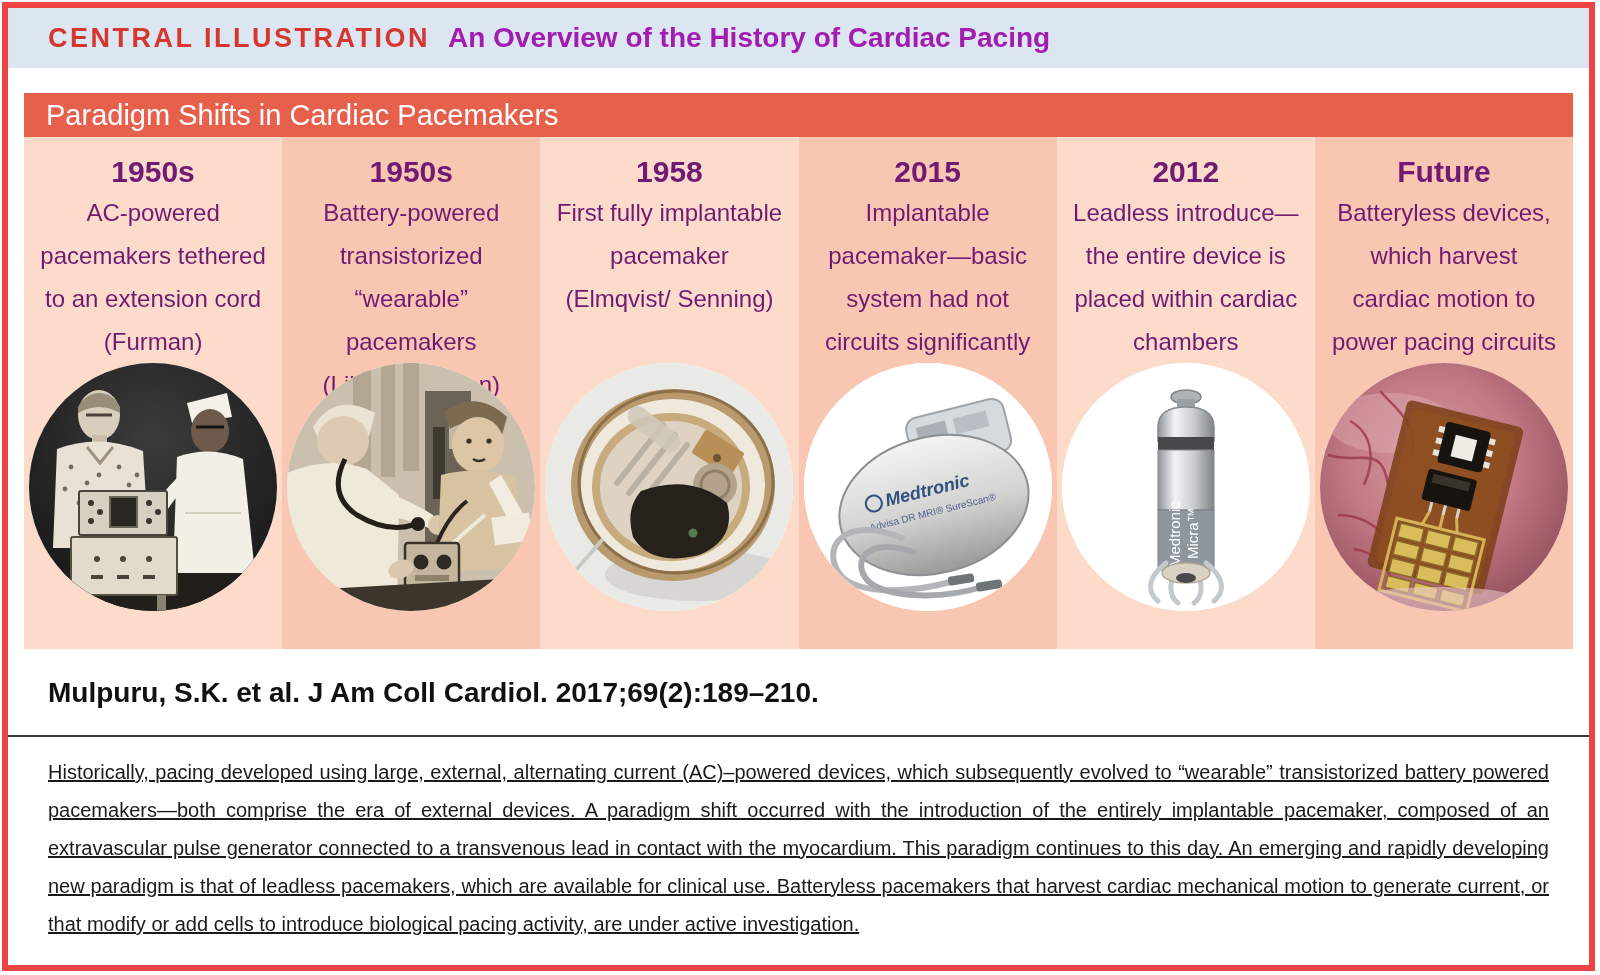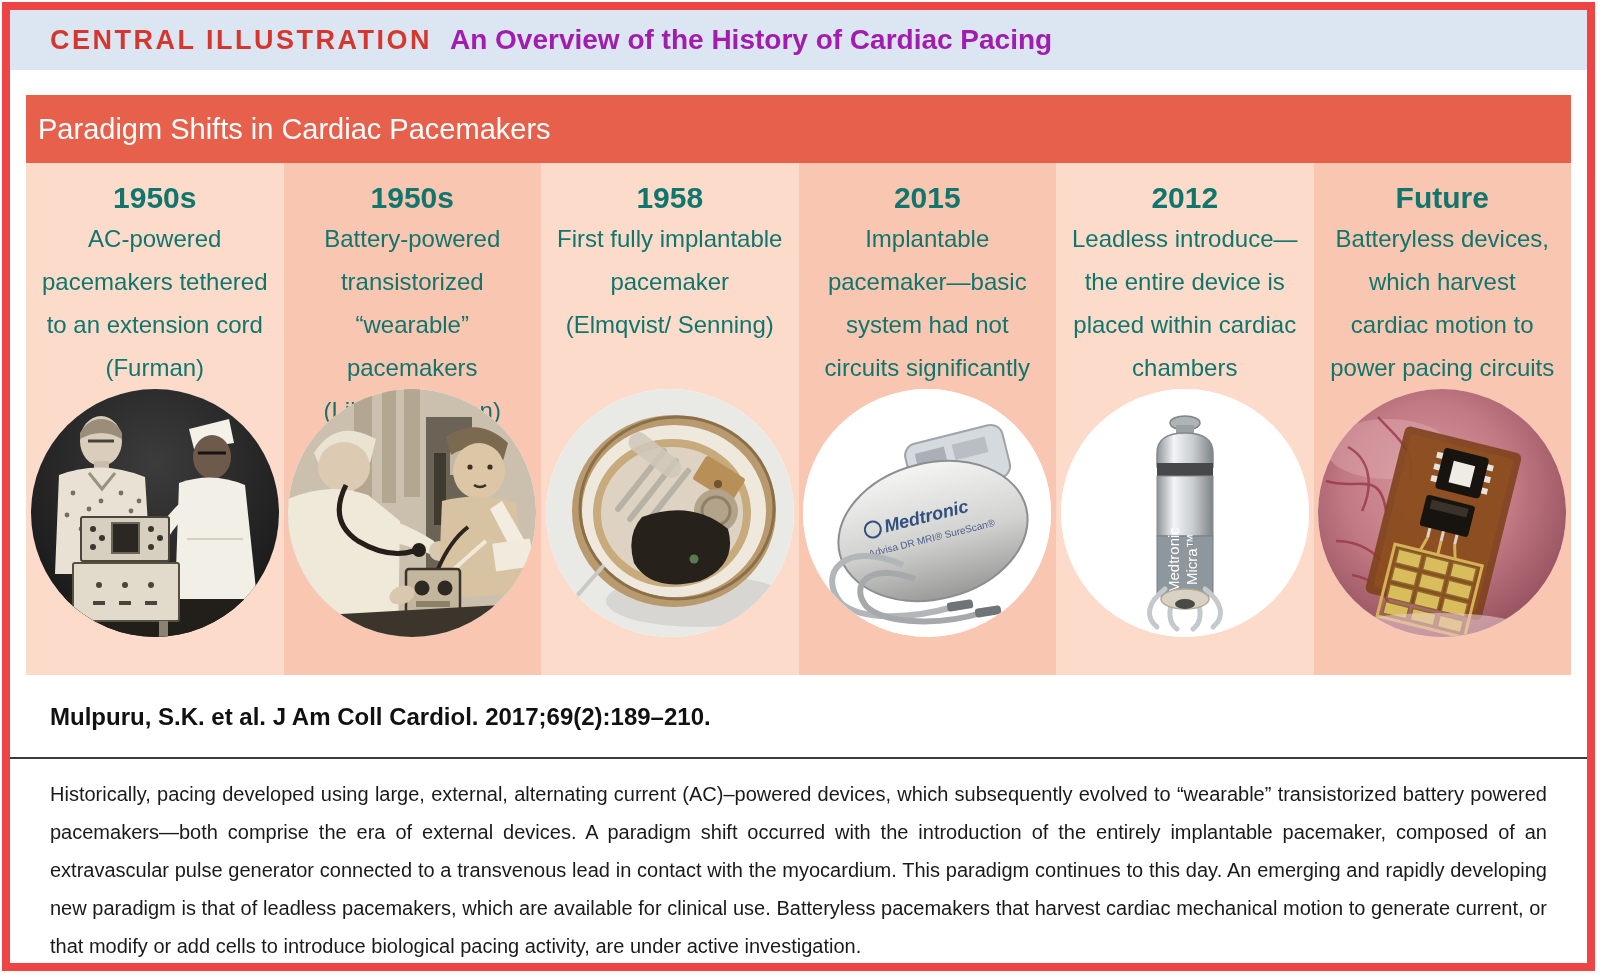--- a/index.html
+++ b/index.html
@@ -5,21 +5,21 @@
   * { box-sizing: border-box; margin: 0; padding: 0; }
   body {
     background: #ffffff;
     font-family: "Liberation Sans", sans-serif;
     width: 1600px; height: 975px;
     position: relative;
   }
   .figure {
     position: absolute; left: 2px; top: 2px;
     width: 1593px; height: 969px;
-    border: 8px solid #ef4444;
+    border: 6px solid #ef4444;
     background: #ffffff;
     display: flex; flex-direction: column;
   }
   
   .fig-header {
     flex: 0 0 60px;
     background: #dce6f2;
     display: flex; align-items: center;
     padding-left: 40px;
     margin-bottom: 25px;
@@ -29,49 +29,49 @@
     font-size: 27px; letter-spacing: 2.5px;
     margin-right: 18px; white-space: nowrap;
   }
   .fig-title {
     color: #a21caf; font-weight: bold;
     font-size: 28px; white-space: nowrap;
   }
   
   .panel { margin: 0 16px; flex: 0 0 auto; }
   .banner {
-    height: 68px; background: #e7604b;
+    height: 44px; background: #e7604b;
     color: #ffffff; font-size: 29px;
     display: flex; align-items: center;
-    padding-left: 12px;
+    padding-left: 22px;
   }
   .columns { display: flex; height: 512px; }
-  .col { flex: 1 1 0; position: relative; text-align: center; color: #0f766e; }
+  .col { flex: 1 1 0; position: relative; text-align: center; color: #701a75; }
   .col-light { background: #fcdbca; }
   .col-dark  { background: #f9c6b1; }
   .year { margin-top: 18px; font-size: 30px; font-weight: bold; }
   .desc { font-size: 24px; line-height: 43px; padding: 2px 14px 0; }
   .circle {
     position: absolute; top: 226px; left: 50%;
     transform: translateX(-50%);
     width: 248px; height: 248px;
     border-radius: 50%; overflow: hidden;
     background: #ffffff;
   }
   .circle svg { display: block; }
   
   .citation {
     margin: 28px 0 0 40px;
-    font-size: 24px; font-weight: bold; color: #111111;
+    font-size: 28px; font-weight: bold; color: #111111;
   }
   .divider { border-top: 2px solid #3b3b3b; margin-top: 26px; }
   .caption {
     margin: 16px 40px 0;
     font-size: 20px; line-height: 38px;
-    text-align: justify; color: #1a1a1a;
+    text-align: justify; color: #1a1a1a; text-decoration: underline;
   }
 </style>
 </head>
 <body>
 
 <div class="figure">
 
   <div class="fig-header">
     <span class="fig-label">CENTRAL ILLUSTRATION</span>
     <span class="fig-title">An Overview of the History of Cardiac Pacing</span>

